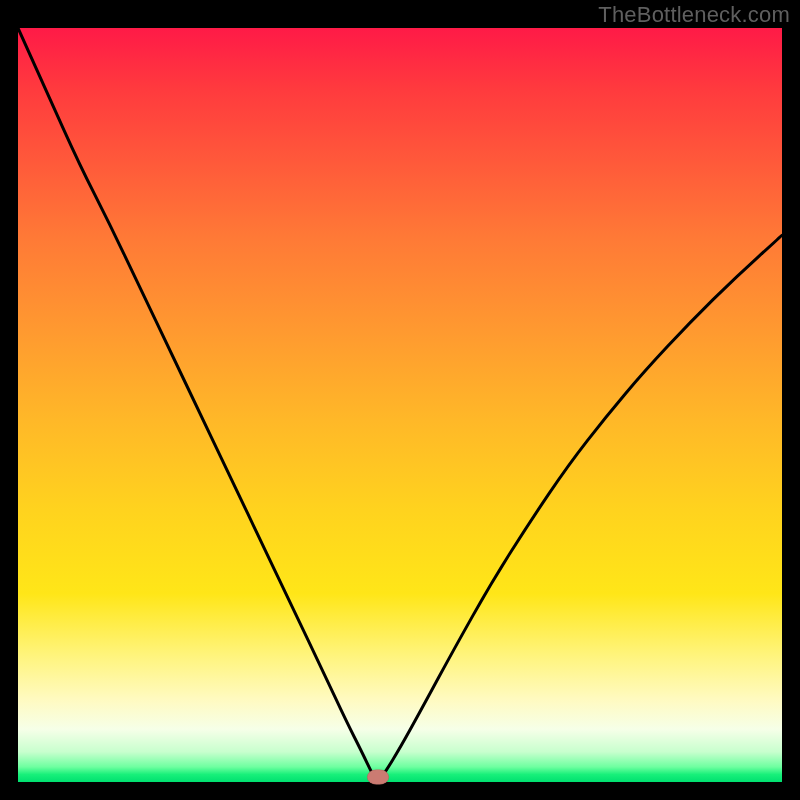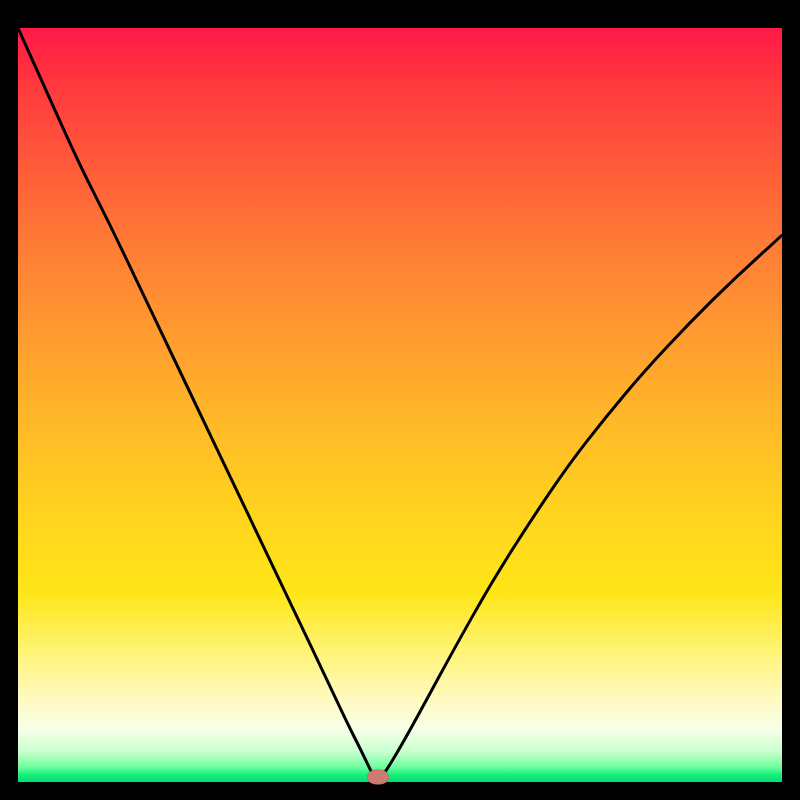--- a/index.html
+++ b/index.html
@@ -66,20 +66,21 @@
     background: #cb7b72;
     box-shadow: 0 0 0 0.5px rgba(0,0,0,0.15) inset;
     transform: translate(-50%, -50%);
   }
 </style>
 </head>
 <body>
 
 <div class="frame">
 
+  <div class="watermark">TheBottleneck.com</div>
 
   <div class="plot-area">
     <svg viewBox="0 0 764 754" preserveAspectRatio="none">
       <path id="curve-path" d="M 0.00 0.00 Q 30.56 67.86 45.84 101.79 Q 61.12 135.72 76.40 165.88 Q 91.68 196.04 106.96 228.08 Q 122.24 260.13 137.52 292.18 Q 152.80 324.22 168.08 356.26 Q 183.36 388.31 198.64 420.36 Q 213.92 452.40 229.20 484.44 Q 244.48 516.49 259.76 548.53 Q 275.04 580.58 290.32 612.63 Q 305.60 644.67 317.06 669.17 Q 328.52 693.68 336.16 708.76 Q 343.80 723.84 349.15 735.15 Q 354.50 746.46 357.17 750.23 Q 359.84 754.00 363.28 749.48 Q 366.72 744.95 374.36 732.51 Q 382.00 720.07 393.46 699.34 Q 404.92 678.60 420.20 650.33 Q 435.48 622.05 454.58 588.12 Q 473.68 554.19 492.78 524.03 Q 511.88 493.87 530.98 465.60 Q 550.08 437.32 569.18 412.81 Q 588.28 388.31 607.38 365.69 Q 626.48 343.07 649.40 318.56 Q 672.32 294.06 695.24 271.44 Q 718.16 248.82 741.08 228.09 T 764.00 207.35" fill="none" stroke="#000" stroke-width="3" stroke-linecap="round" stroke-linejoin="round"></path>
     </svg>
     <div id="marker" class="marker" style="left: 359.844px; top: 749.476px; background: rgb(203, 123, 114);"></div>
   </div>
 
 </div>
 

